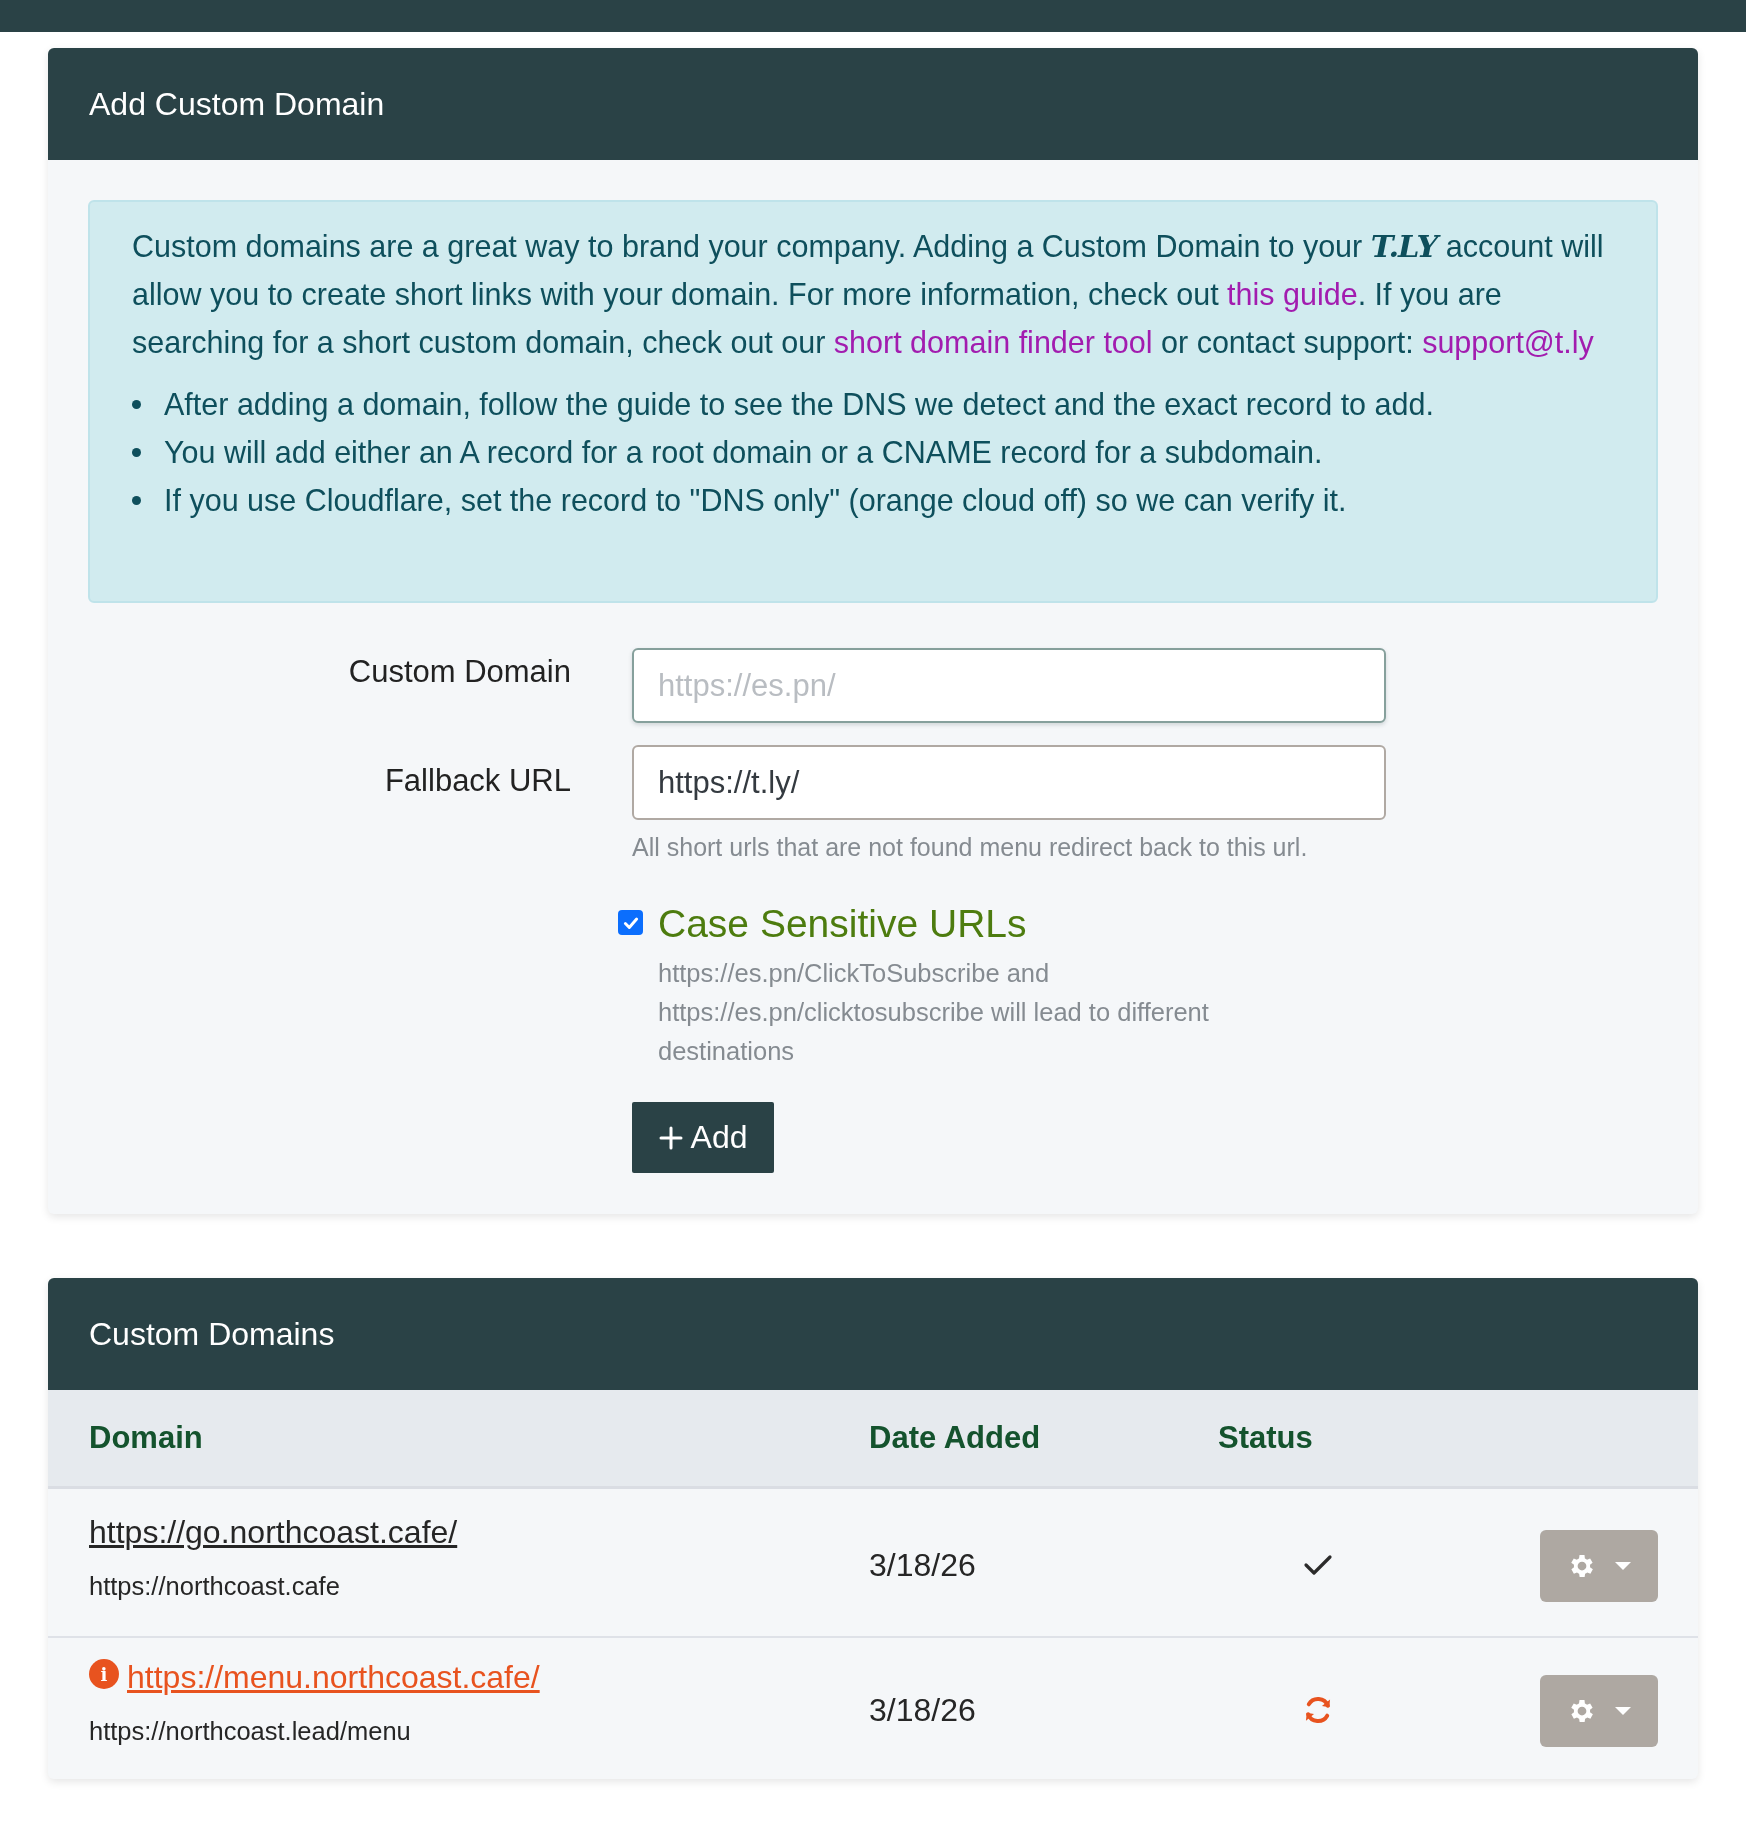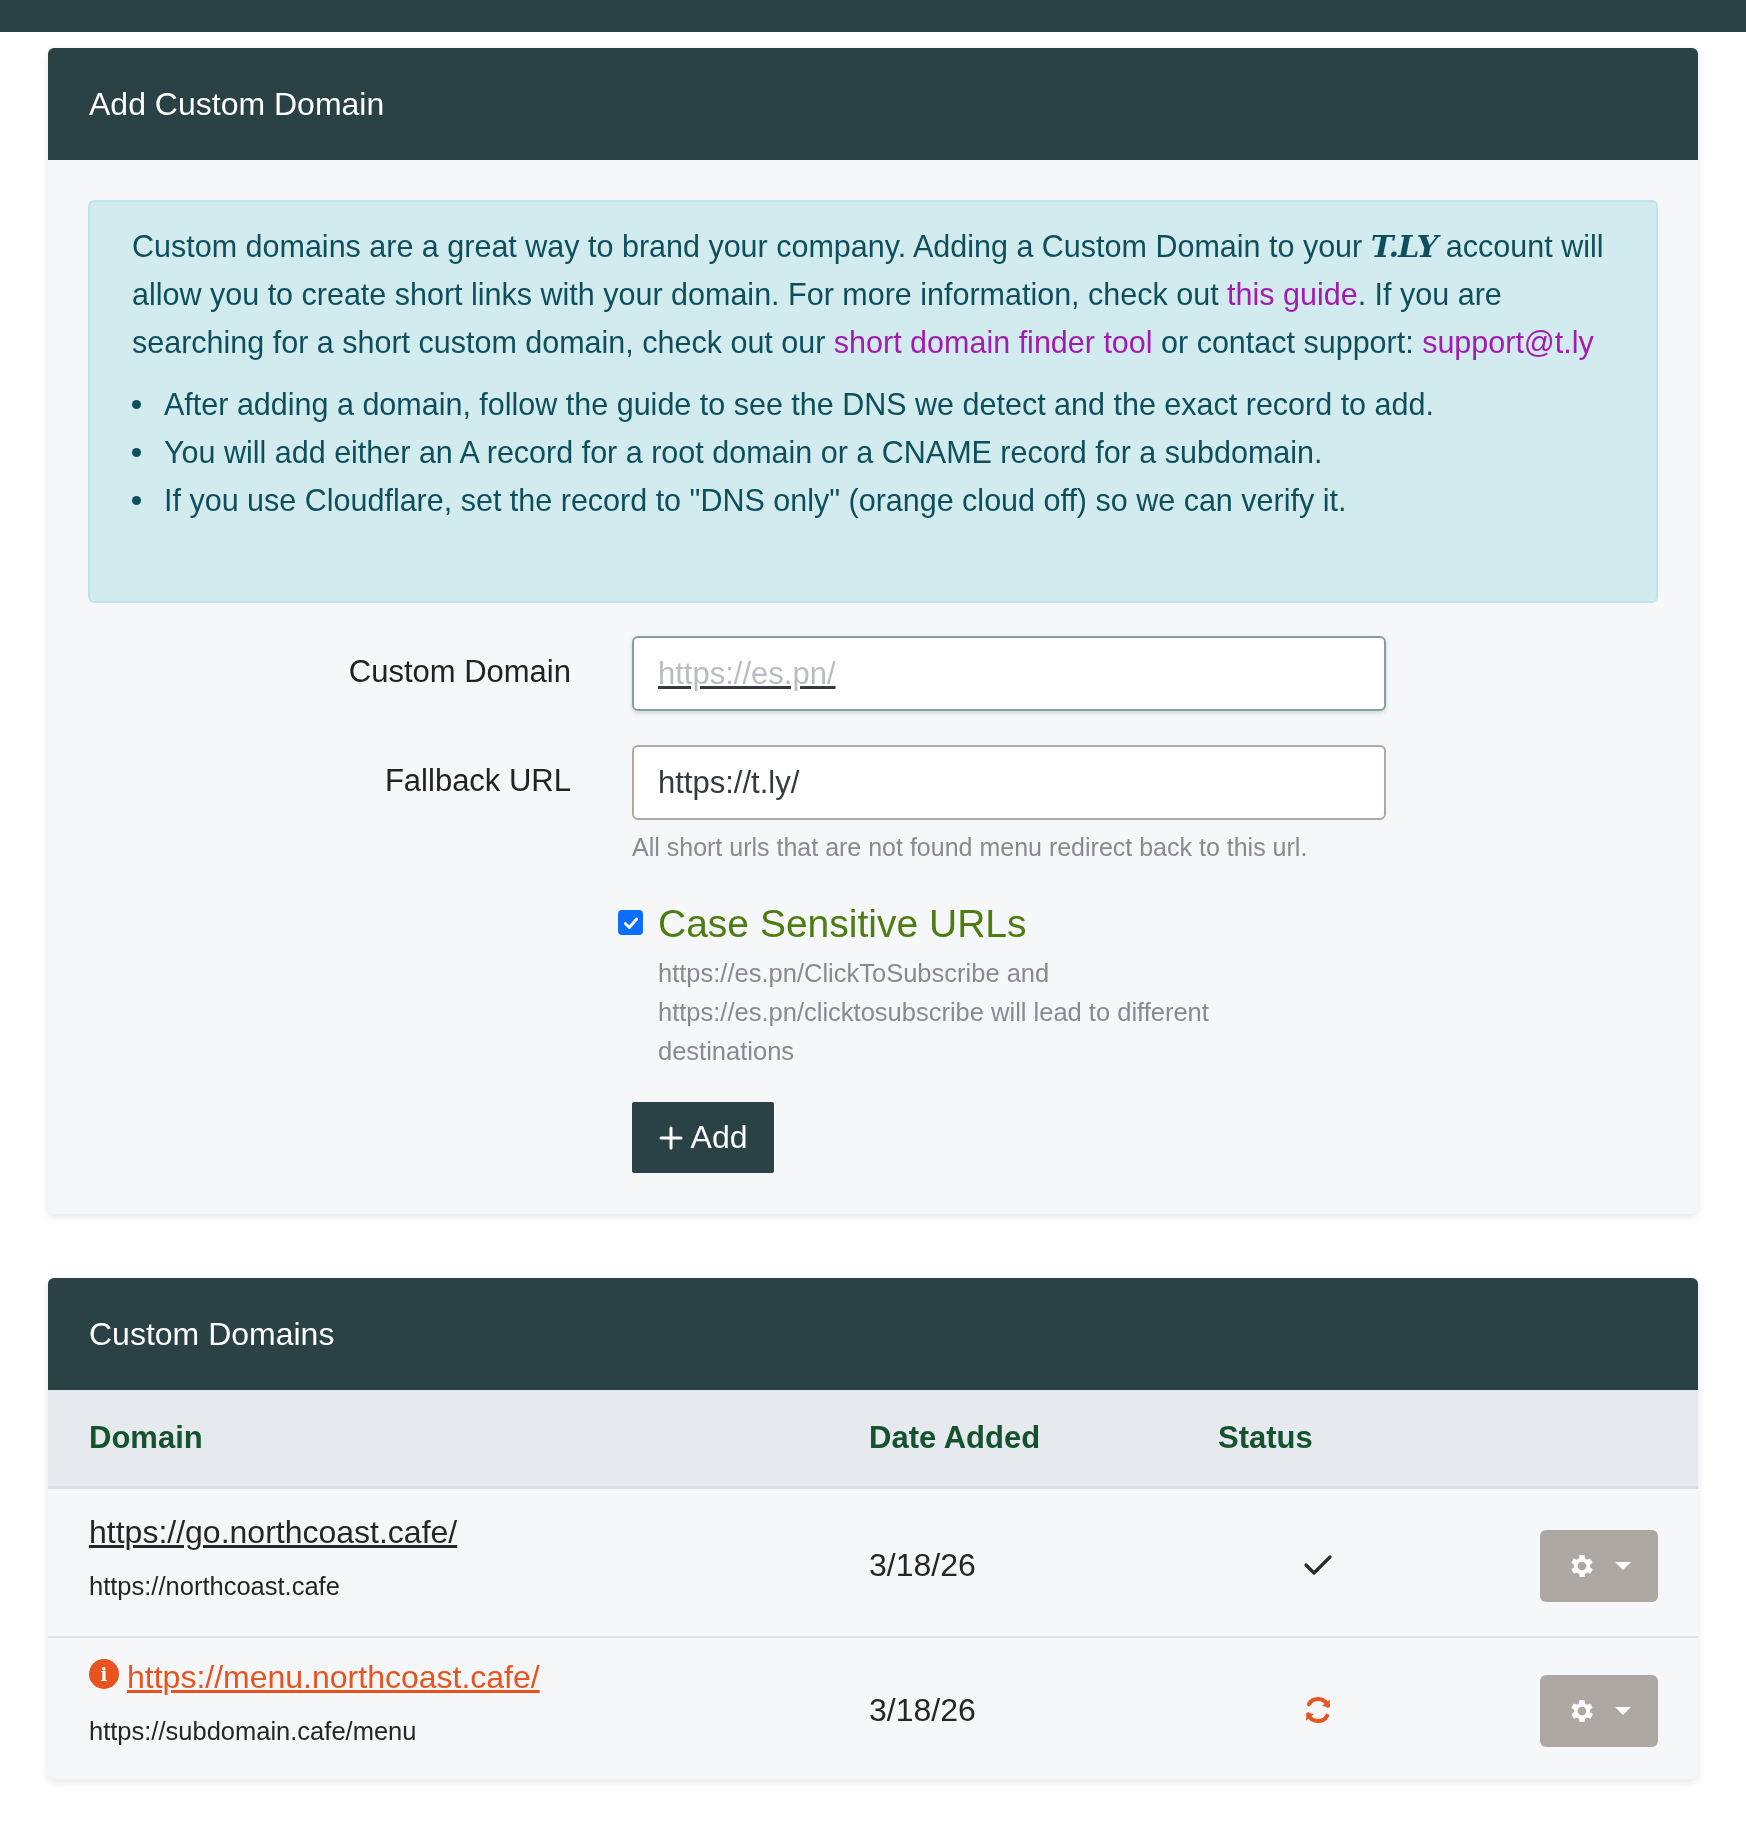--- a/index.html
+++ b/index.html
@@ -76,21 +76,21 @@
     </p>
     <ul>
       <li>After adding a domain, follow the guide to see the DNS we detect and the exact record to add.</li>
       <li>You will add either an A record for a root domain or a CNAME record for a subdomain.</li>
       <li>If you use Cloudflare, set the record to "DNS only" (orange cloud off) so we can verify it.</li>
     </ul>
   </div>
 
   <div class="form-row" style="top:588px; height:75px;">
     <label class="form-label" style="top:18px;">Custom Domain</label>
-    <input class="form-input focused" style="top: 0px; text-decoration: underline;" type="text" placeholder="https://es.pn/">
+    <input class="form-input focused" style="top: 12px;" type="text" placeholder="https://es.pn/">
   </div>
 
   <div class="form-row" style="top:697px; height:130px;">
     <label class="form-label" style="top:18px;">Fallback URL</label>
     <input class="form-input" style="top: 0px;" type="text" value="https://t.ly/">
     <div class="help" style="top:88px;">All short urls that are not found menu redirect back to this url.</div>
   </div>
 
   <div class="form-row" style="top:862px; height:200px;">
     <div class="check-box" style="top:0;">
@@ -138,21 +138,21 @@
       </svg>
       <span class="caret"></span>
     </button>
   </div>
 
   <div class="row last" style="top:359px;">
     <div class="domain-main warn">
       <span class="info-badge">i</span>
       <span>https://menu.northcoast.cafe/</span>
     </div>
-    <div class="domain-sub">https://subdomain.cafe/menu</div>
+    <div class="domain-sub">https://northcoast.lead/menu</div>
     <div class="date">3/18/26</div>
     <div class="status" style="left:1250px;">
       <svg width="34" height="34" viewBox="0 0 24 24">
         <path d="M19 9 A7.5 7.5 0 0 0 5.5 8" fill="none" stroke="#e8531f" stroke-width="2.8" stroke-linecap="round"></path>
         <path d="M5 15 A7.5 7.5 0 0 0 18.5 16" fill="none" stroke="#e8531f" stroke-width="2.8" stroke-linecap="round"></path>
         <path d="M20.5 4.5 L20 10 L14.8 9.2 Z" fill="#e8531f"></path>
         <path d="M3.5 19.5 L4 14 L9.2 14.8 Z" fill="#e8531f"></path>
       </svg>
     </div>
     <button class="gear-btn">

